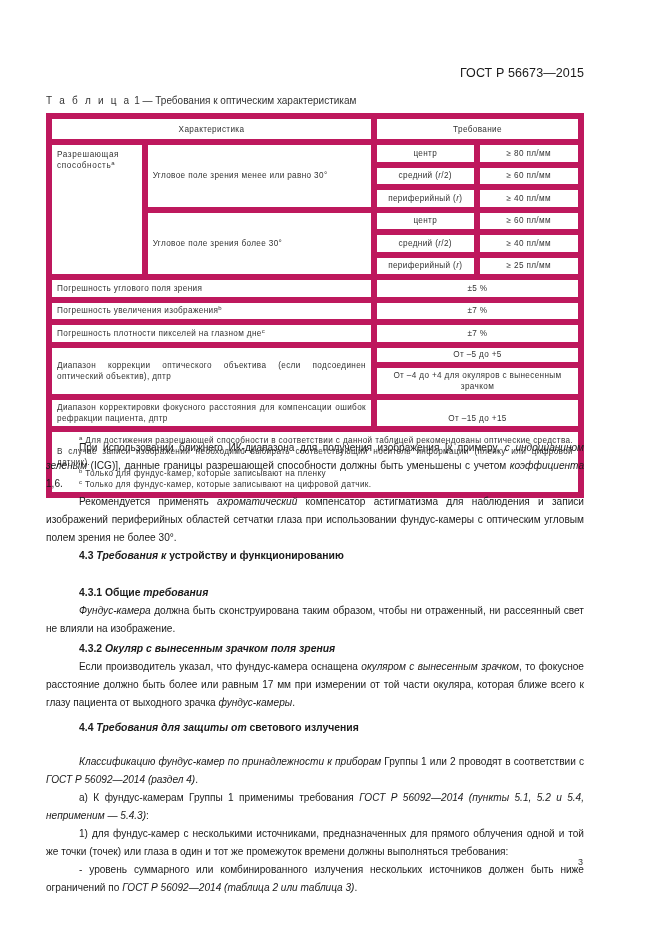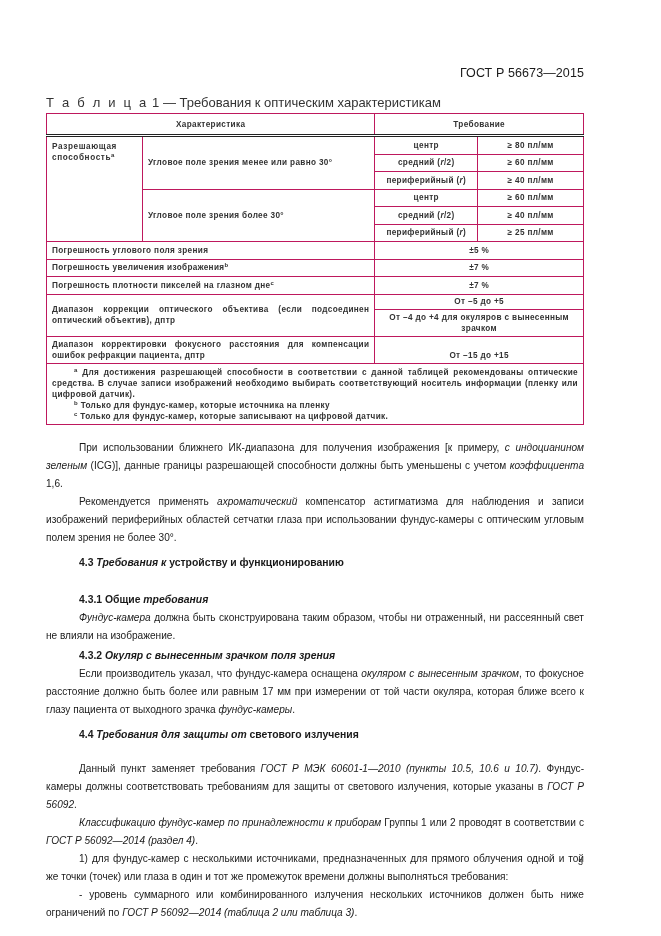--- a/index.html
+++ b/index.html
@@ -1,23 +1,23 @@
 <!DOCTYPE html>
 <html><head>
 <meta charset="utf-8">
 <style>
   html, body { margin: 0; padding: 0; background: #ffffff; }
   body { width: 661px; height: 936px; position: relative; overflow: hidden;
          font-family: "Liberation Sans", sans-serif; color: #1a1a1a; }
   .page-header { position: absolute; top: 66px; right: 77px; font-weight: normal; font-size: 12.5px; letter-spacing: 0.1px; }
-  .table-caption { position: absolute; top: 95px; left: 46px; font-size: 13px; color: #333; text-align: center; }
+  .table-caption { position: absolute; top: 95px; left: 46px; font-size: 10px; color: #333; text-align: center; }
   .table-caption .spaced { letter-spacing: 2.2px; }
   table.spec { position: absolute; top: 113px; left: 46px; width: 538px; border-collapse: collapse;
                font-size: 8.2px; color: #333; letter-spacing: 0.35px; }
-  table.spec td, table.spec th { border: 1px solid #be185d; padding: 0 5px; vertical-align: middle; font-weight: bold; }
+  table.spec td, table.spec th { border: 6px solid #be185d; padding: 0 5px; vertical-align: middle; font-weight: normal; }
   table.spec th { height: 20px; text-align: center; border-bottom: 3px double #222; }
   table.spec td.c { text-align: center; }
   table.spec td.top { vertical-align: top; padding-top: 4px; line-height: 11px; }
   table.spec tr.r18 td { height: 16.5px; }
   table.spec td.just { text-align: justify; text-align-last: left; line-height: 11px; }
   table.spec td.foot { padding: 3px 5px 2px 5px; line-height: 11px; text-align: justify; }
   .fn-line { display: block; text-indent: 22px; }
   sup { font-size: 6px; vertical-align: 3px; line-height: 0; }
   .body-text { position: absolute; left: 46px; width: 538px; font-size: 10.1px; line-height: 18px; color: #1a1a1a; }
   .p { text-align: justify; text-indent: 33px; margin: 0; }
@@ -91,35 +91,35 @@
   <tr>
     <td colspan="2" class="c" style="height:26px; line-height:11px; padding:0 12px">От –4 до +4 для окуляров с вынесенным зрачком</td>
   </tr>
   <tr>
     <td colspan="2" class="just" style="height:26px">Диапазон корректировки фокусного расстояния для компенсации ошибок рефракции пациента, дптр</td>
     <td colspan="2" class="c" style="vertical-align:top; padding-top:14px">От –15 до +15</td>
   </tr>
   <tr>
     <td colspan="4" class="foot">
       <span class="fn-line"><sup>a</sup> <span>Для достижения разрешающей способности в соответствии с данной таблицей рекомендованы оптические средства. В случае записи изображений необходимо выбирать соответствующий носитель информации (пленку или цифровой датчик).</span></span>
-      <span class="fn-line"><sup>b</sup> <span>Только для фундус-камер, которые источника на пленку</span></span>
+      <span class="fn-line"><sup>b</sup> <span>Только для фундус-камер, которые записывают на пленку</span></span>
       <span class="fn-line"><sup>c</sup> <span>Только для фундус-камер, которые записывают на цифровой датчик.</span></span>
     </td>
   </tr>
 </tbody>
   </table>
 
 <div class="body-text" style="top:439px">
   <p class="p last"><span>При использовании ближнего ИК-диапазона для получения изображения [к примеру, </span><i>с индоцианином зеленым</i><span> (ICG)], данные границы разрешающей способности должны быть уменьшены с учетом </span><i>коэффициента</i><span> 1,6.</span></p>
   <p class="p last"><span>Рекомендуется применять </span><i>ахроматический</i><span> компенсатор астигматизма для наблюдения и записи изображений периферийных областей сетчатки глаза при использовании фундус-камеры с оптическим угловым полем зрения не более 30°.</span></p>
-  <p class="heading" style="margin-top:7px"><span>4.3 </span><i>Требования к</i><span> устройству и функционированию</span></p>
+  <p class="heading" style="margin-top:0"><span>4.3 </span><i>Требования к</i><span> устройству и функционированию</span></p>
   <p class="heading" style="margin-top:19px"><span>4.3.1 </span><span>Общие </span><i>требования</i></p>
   <p class="p last"><i>Фундус-камера</i><span> должна быть сконструирована таким образом, чтобы ни отраженный, ни рассеянный свет не влияли на изображение.</span></p>
   <p class="heading" style="margin-top:2px"><span>4.3.2 </span><i>Окуляр с вынесенным зрачком поля зрения</i></p>
   <p class="p last"><span>Если производитель указал, что фундус-камера оснащена </span><i>окуляром с вынесенным зрачком</i><span>, то фокусное расстояние должно быть более или равным 17 мм при измерении от той части окуляра, которая ближе всего к глазу пациента от выходного зрачка </span><i>фундус-камеры</i><span>.</span></p>
   <p class="heading" style="margin-top:7px; margin-bottom:16px"><span>4.4 </span><i>Требования для защиты от</i><span> светового излучения</span></p>
-  <p class="p last"><span>Данный пункт заменяет требования </span><i>ГОСТ Р МЭК 60601-1—2010 (пункты 10.5, 10.6 и 10.7)</i><span>. Фундус-камеры должны соответствовать требованиям для защиты от светового излучения, которые указаны в </span><i>ГОСТ Р 56092</i><span>.</span></p>
   <p class="p last"><i>Классификацию фундус-камер по принадлежности к приборам</i><span> Группы 1 или 2 проводят в соответствии с </span><i>ГОСТ Р 56092—2014 (раздел 4)</i><span>.</span></p>
+  <p class="p last"><span>а) К фундус-камерам Группы 1 применимы требования </span><i>ГОСТ Р 56092—2014 (пункты 5.1, 5.2 и 5.4, неприменим — 5.4.3)</i><span>:</span></p>
   <p class="p last">1) для фундус-камер с несколькими источниками, предназначенных для прямого облучения одной и той же точки (точек) или глаза в один и тот же промежуток времени должны выполняться требования:</p>
   <p class="p last"><span>- уровень суммарного или комбинированного излучения нескольких источников должен быть ниже ограничений по </span><i>ГОСТ Р 56092—2014 (таблица 2 или таблица 3)</i><span>.</span></p>
 </div>
 
 <div class="page-num">3</div>
 
 </body></html>

